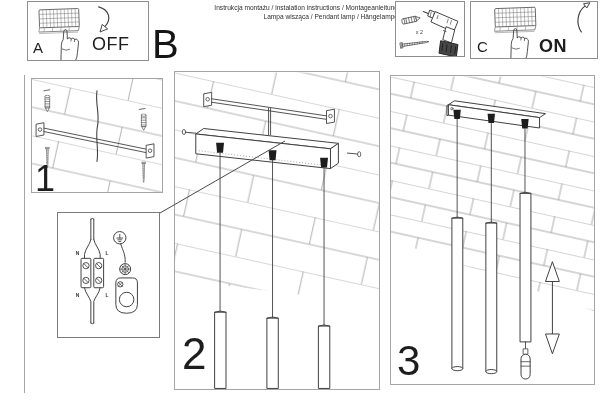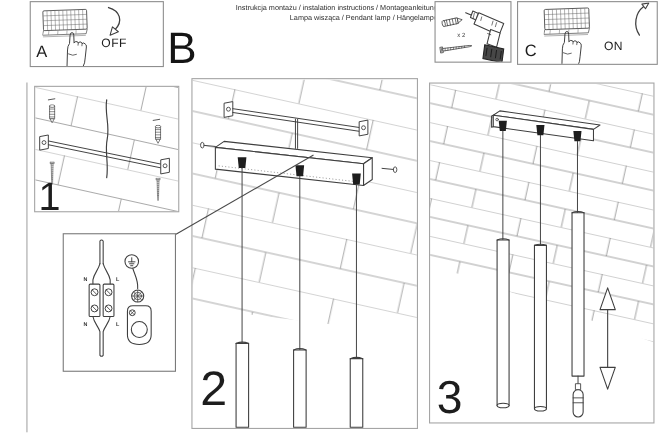--- a/index.html
+++ b/index.html
@@ -9,21 +9,21 @@
   html,body{margin:0;padding:0;background:#e9e9e9;font-family:"Liberation Sans",sans-serif;}
   .page{position:relative;width:600px;height:400px;background:var(--bg);overflow:hidden;margin:0 auto;}
   .bx{position:absolute;border:1px solid var(--border);background:var(--bg);box-sizing:border-box;}
   .panel{position:absolute;border:1px solid #a5a5a5;background:var(--bg);box-sizing:border-box;}
   .art{position:absolute;left:0;top:0;width:100%;height:100%;display:block;}
   .s{stroke:var(--ink);fill:none;stroke-width:1;stroke-linecap:round;stroke-linejoin:round;}
   .sf{stroke:var(--ink);fill:#fff;stroke-width:1;stroke-linejoin:round;}
   .blk{fill:var(--ink-dark);stroke:none;}
   .thin{stroke:#5c5c5c;stroke-width:.55;fill:none;}
   .cap{position:absolute;font-size:15px;color:var(--ink-dark);}
-  .state{position:absolute;font-size:11px;letter-spacing:.5px;color:var(--ink-dark);}
+  .state{position:absolute;font-size:18px;letter-spacing:.5px;color:var(--ink-dark);}
   .num{position:absolute;color:var(--ink-dark);line-height:1;}
   .hdr{position:absolute;left:120px;top:3px;width:278px;text-align:right;
        font-size:6.6px;line-height:9.2px;color:var(--text);}
   .letterB{position:absolute;left:152px;top:24px;font-size:40px;color:#151515;line-height:1;}
   svg text{font-family:"Liberation Sans",sans-serif;fill:#333;}
   .nl{font-size:5px;font-weight:bold;}
   .x2{font-size:5.6px;fill:#444;}
   .overlay{position:absolute;left:0;top:0;width:600px;height:400px;pointer-events:none;}
 </style>
 </head>
@@ -108,21 +108,21 @@
   <div class="bx" style="left:470px;top:1px;width:128px;height:58px;">
     <svg class="art" viewBox="0 0 128 58">
       <use href="#sym-switch" width="46" height="30" transform="translate(22,5) rotate(-2)"></use>
       <use href="#sym-hand" width="28" height="34" transform="translate(33,26)"></use>
       <g>
         <path class="s" style="stroke-width:1.2" d="M113,31C107,22 109,10 117,4"></path>
         <polygon points="121.8,0.8 118.7,6.2 115.3,1.8" class="sf"></polygon>
       </g>
     </svg>
     <span class="cap" style="left:6px;bottom:3px;">C</span>
-    <span class="state" style="left:78px;top:34px;">ON</span>
+    <span class="state" style="left:68px;top:34px;font-weight:bold;">ON</span>
   </div>
 
   <div class="panel" style="left:31px;top:78px;width:132px;height:115px;">
     <svg class="art" viewBox="0 0 132 115">
       <rect x="0" y="0" width="132" height="115" fill="url(#planksA)"></rect>
       <path class="s" style="stroke-width:.8" d="M12,12L18,11 M109,31L115,30"></path>
       <use href="#sym-plug" width="18" height="7" transform="translate(19,16) rotate(90)"></use>
       <use href="#sym-plug" width="18" height="7" transform="translate(117,35) rotate(90)"></use>
       <use href="#sym-screw" width="22" height="5" transform="translate(18,69) rotate(90)"></use>
       <use href="#sym-screw" width="22" height="5" transform="translate(116,84) rotate(90)"></use>

